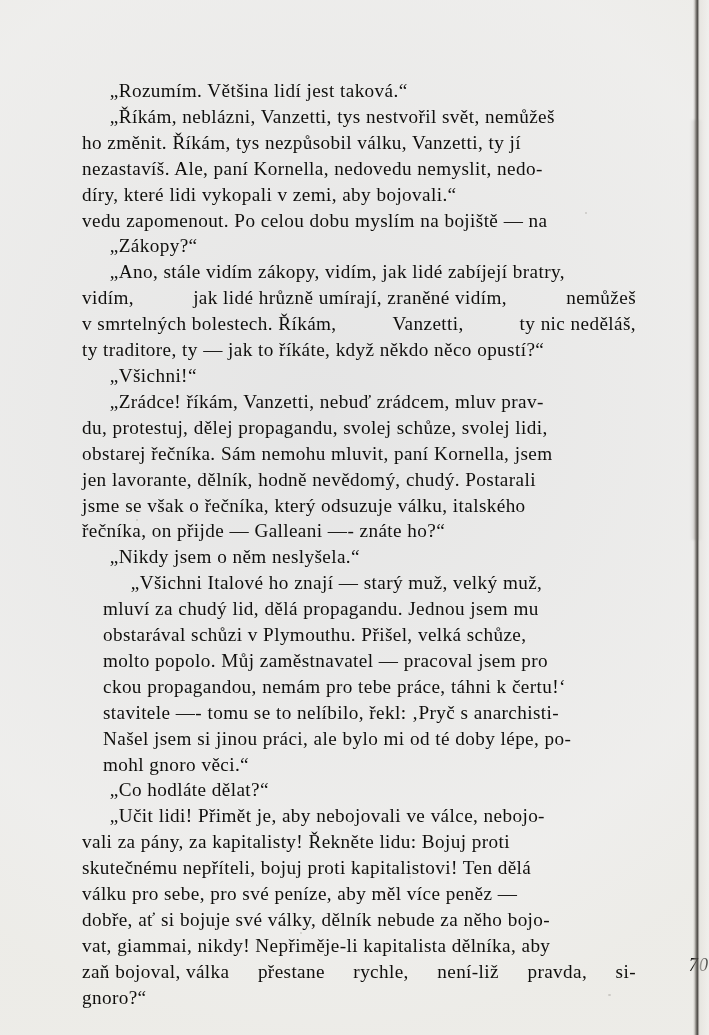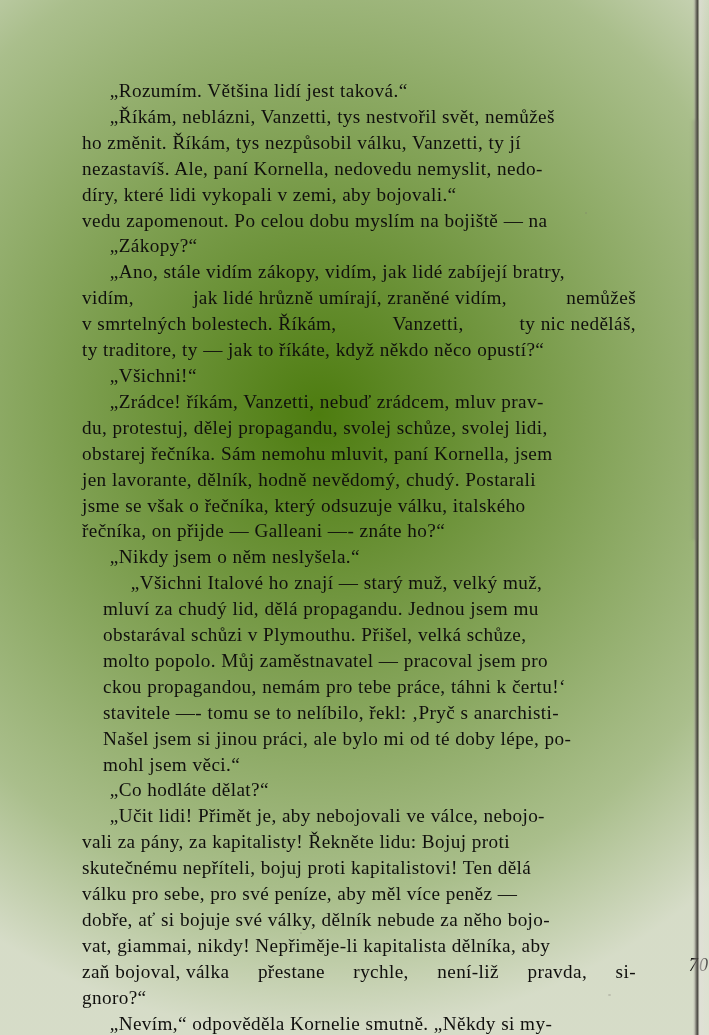--- a/index.html
+++ b/index.html
@@ -6,21 +6,21 @@
   html, body {
     margin: 0;
     padding: 0;
     background: #ffffff;
   }
 
   .page {
     position: relative;
     width: 709px;
     height: 1035px;
-    background: #4d7c0f;
+    background: #e5e5e5;
     overflow: hidden;
     font-family: "Liberation Serif", "DejaVu Serif", serif;
     color: #100f0d;
   }
 
   
   .paper-tone {
     position: absolute;
     inset: 0;
     background:
@@ -178,21 +178,21 @@
         <span class="line indent">„Nikdy jsem o něm neslyšela.“</span>
       </p>
       <p style="text-indent: 0px; margin-left: 21px;">
         <span class="line indent">„Všichni Italové ho znají — starý muž, velký muž,</span>
         <span class="line">mluví za chudý lid, dělá propagandu. Jednou jsem mu</span>
         <span class="line">obstarával schůzi v Plymouthu. Přišel, velká schůze,</span>
         <span class="line">molto popolo. Můj zaměstnavatel — pracoval jsem pro</span>
         <span class="line">ckou propagandou, nemám pro tebe práce, táhni k čertu!‘</span>
         <span class="line">stavitele —- tomu se to nelíbilo, řekl: ‚Pryč s anarchisti-</span>
         <span class="line">Našel jsem si jinou práci, ale bylo mi od té doby lépe, po-</span>
-        <span class="line">mohl jsem věci.“</span>
+        <span class="line">mohl gnoro věci.“</span>
       </p>
       <p style="text-indent: 0px;">
         <span class="line indent">„Co hodláte dělat?“</span>
       </p>
       <p style="text-indent: 0px;">
         <span class="line indent">„Učit lidi! Přimět je, aby nebojovali ve válce, nebojo-</span>
         <span class="line">vali za pány, za kapitalisty! Řekněte lidu: Bojuj proti</span>
         <span class="line">skutečnému nepříteli, bojuj proti kapitalistovi! Ten dělá</span>
         <span class="line">válku pro sebe, pro své peníze, aby měl více peněz —</span>
         <span class="line">dobře, ať si bojuje své války, dělník nebude za něho bojo-</span>
@@ -200,23 +200,20 @@
         <span class="line just">
           <span>zaň bojoval, válka</span>
           <span>přestane</span>
           <span>rychle,</span>
           <span>není-liž</span>
           <span>pravda,</span>
           <span>si-</span>
         </span>
         <span class="line">gnoro?“</span>
       </p>
-      <p style="text-indent: 0px;">
-        <span class="line indent">„Nevím,“ odpověděla Kornelie smutně. „Někdy si my-</span>
-      </p>
     </div>
 
   <div class="folio">70</div>
 
   <div class="scan-edge"></div>
   <div class="scan-edge-smudge"></div>
   <div class="scan-edge-outer"></div>
 
   <span class="speck" style="left:351px; top:870px; width:3px; height:2px;"></span>
   <span class="speck" style="left:366px; top:874px; width:2px; height:2px;"></span>

